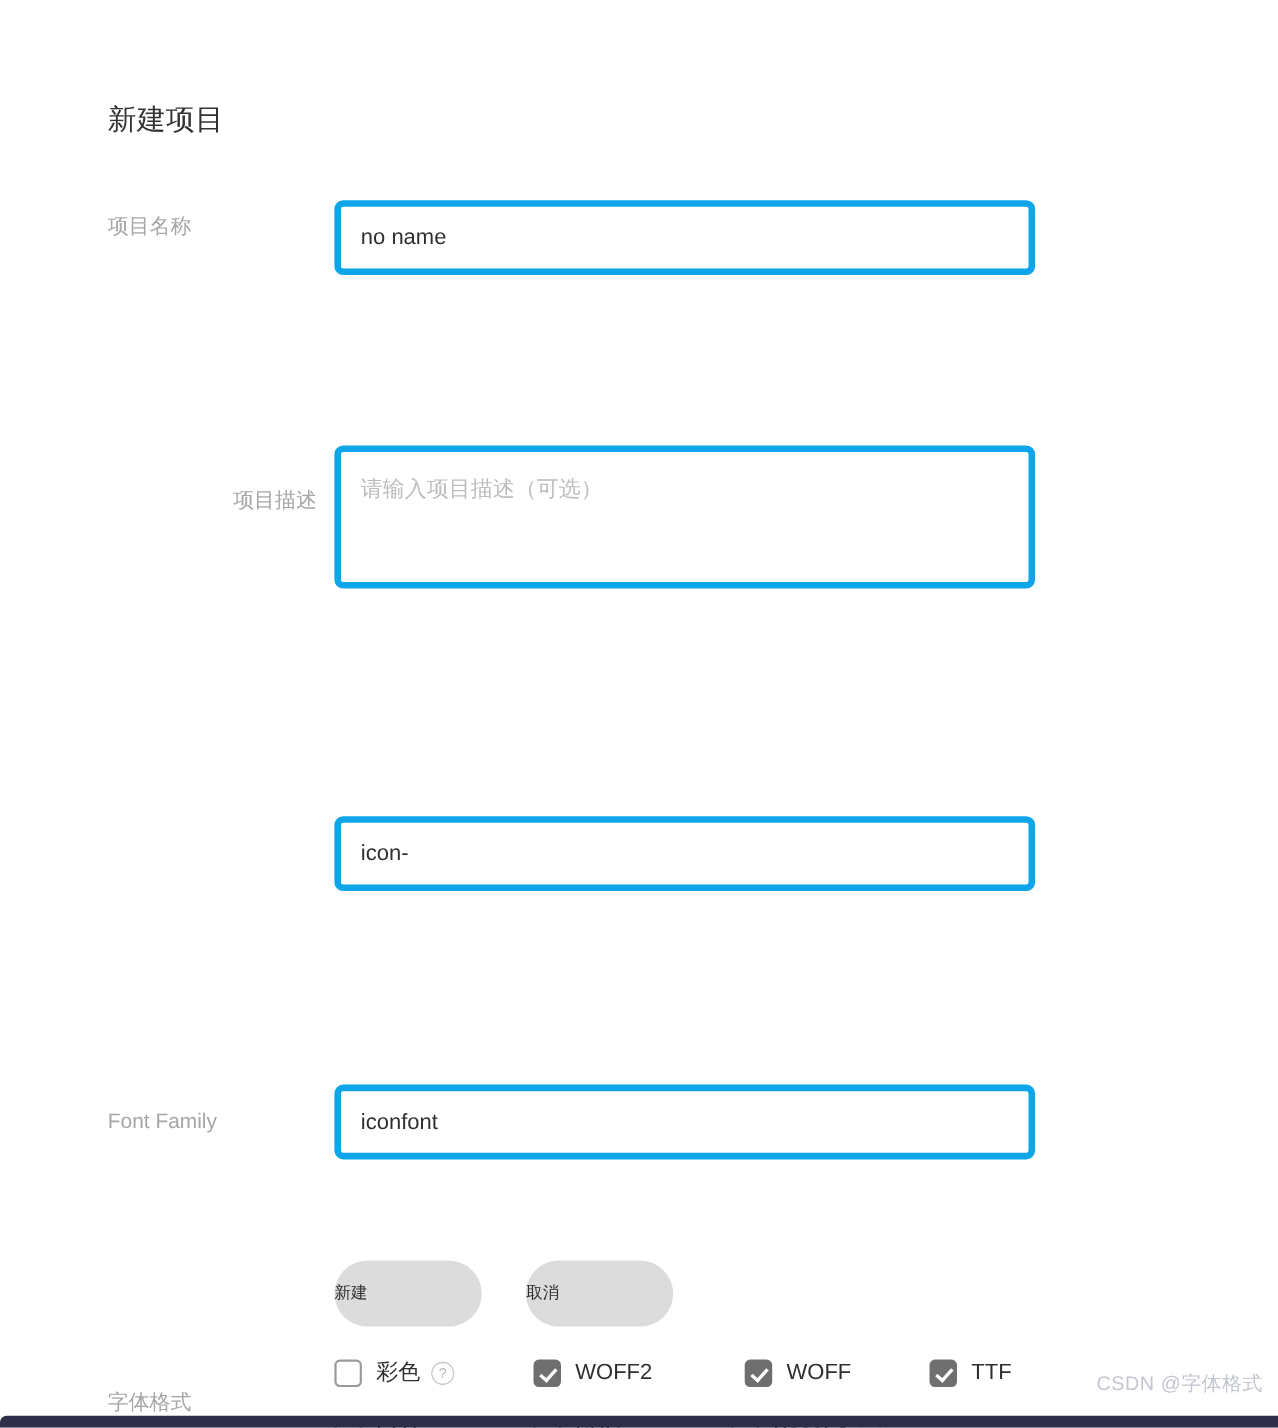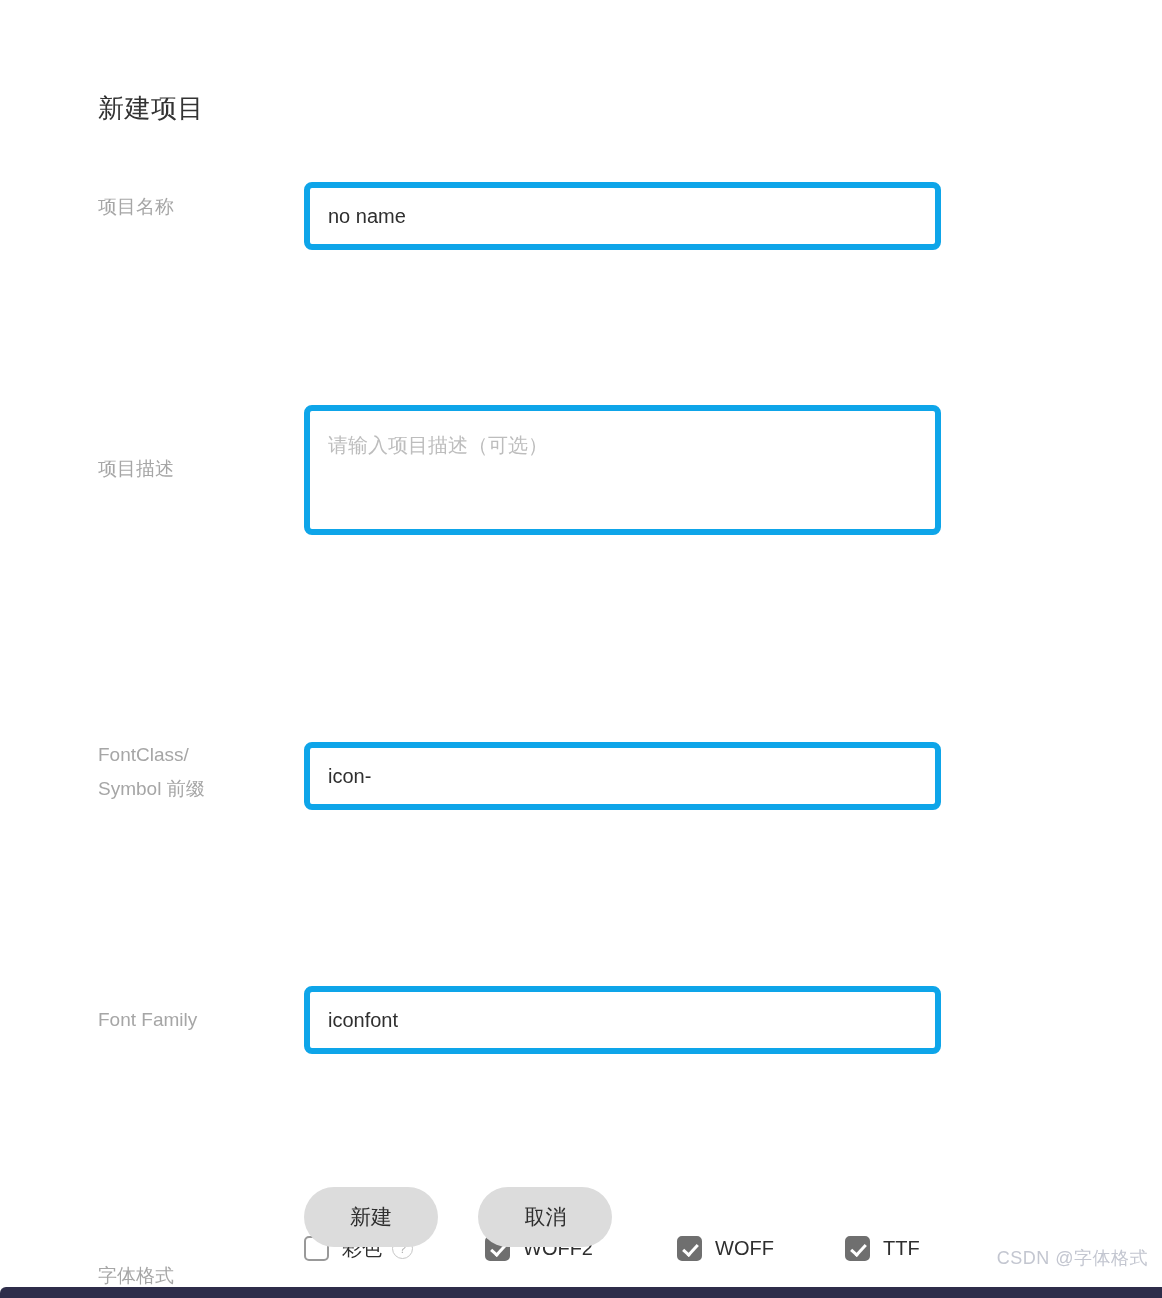--- a/index.html
+++ b/index.html
@@ -168,28 +168,27 @@
     left: 304px;
     top: 1146px;
   }
   .btn {
     display: inline-block;
     height: 60px;
     line-height: 60px;
     border-radius: 30px;
     background: #dcdcdc;
     color: #2e2e2e;
-    font-size: 21px;
-    text-align: center;
+    font-size: 15px;
+    text-align: left;
     width: 134px;
     border: none;
     padding: 0;
     font-family: inherit;
     cursor: pointer;
-    margin-top: 41px;
   }
   .btn + .btn { margin-left: 36px; }
 
   .watermark {
     position: absolute;
     right: 14px;
     bottom: 18px;
     font-size: 18px;
     color: #c3c6d0;
     letter-spacing: 0.5px;
@@ -216,31 +215,27 @@
   <div class="form">
 
     <div class="row" style="height:98px;">
       <div class="row-label" style="top:20px;">项目名称</div>
       <div class="field single" style="top:12px;">
         <span class="val">no name</span>
       </div>
     </div>
 
     <div class="row" style="height:170px;">
-      <div class="row-label" style="top:184px;">项目描述</div>
+      <div class="row-label" style="top:171px;text-align:right;">项目描述</div>
       <div class="field textarea" style="top:137px;">
         <span class="val ph">请输入项目描述（可选）</span>
       </div>
     </div>
 
     <div class="row" style="height:122px;">
-      <div class="row-label" style="top:300px; line-height:34px;">
-        <span>FontClass/</span><br>
-        <span>Symbol 前缀</span>
-      </div>
       <div class="field single" style="top:304px;">
         <span class="val">icon-</span>
       </div>
     </div>
 
     <div class="row" style="height:122px;">
       <div class="row-label" style="top:443px;">Font Family</div>
       <div class="field single" style="top:426px;">
         <span class="val">iconfont</span>
       </div>

